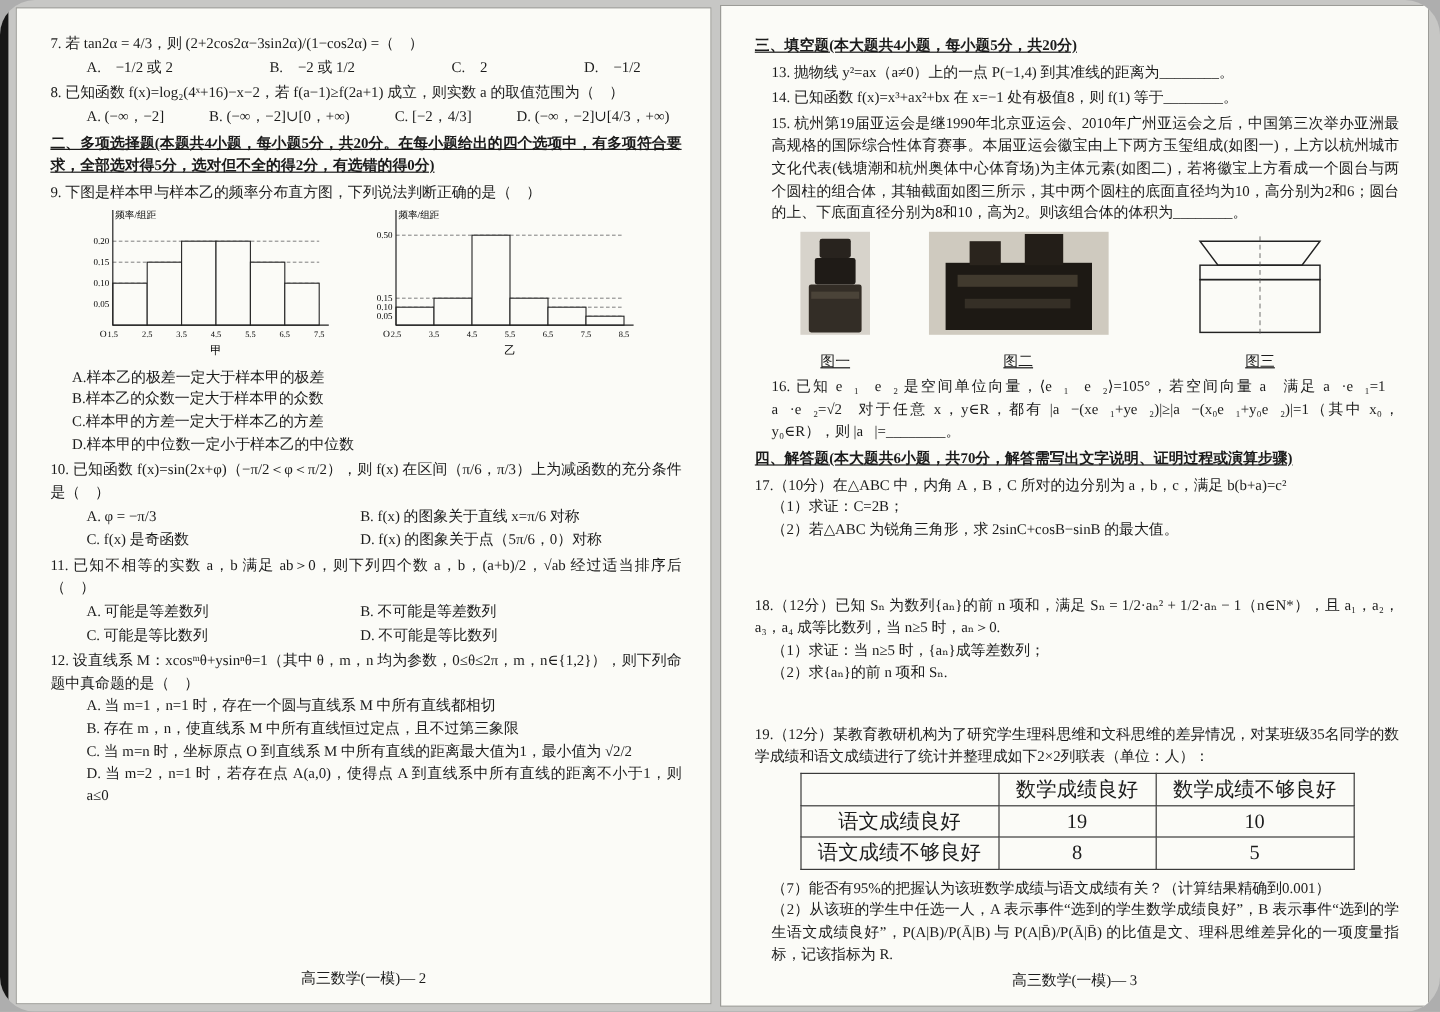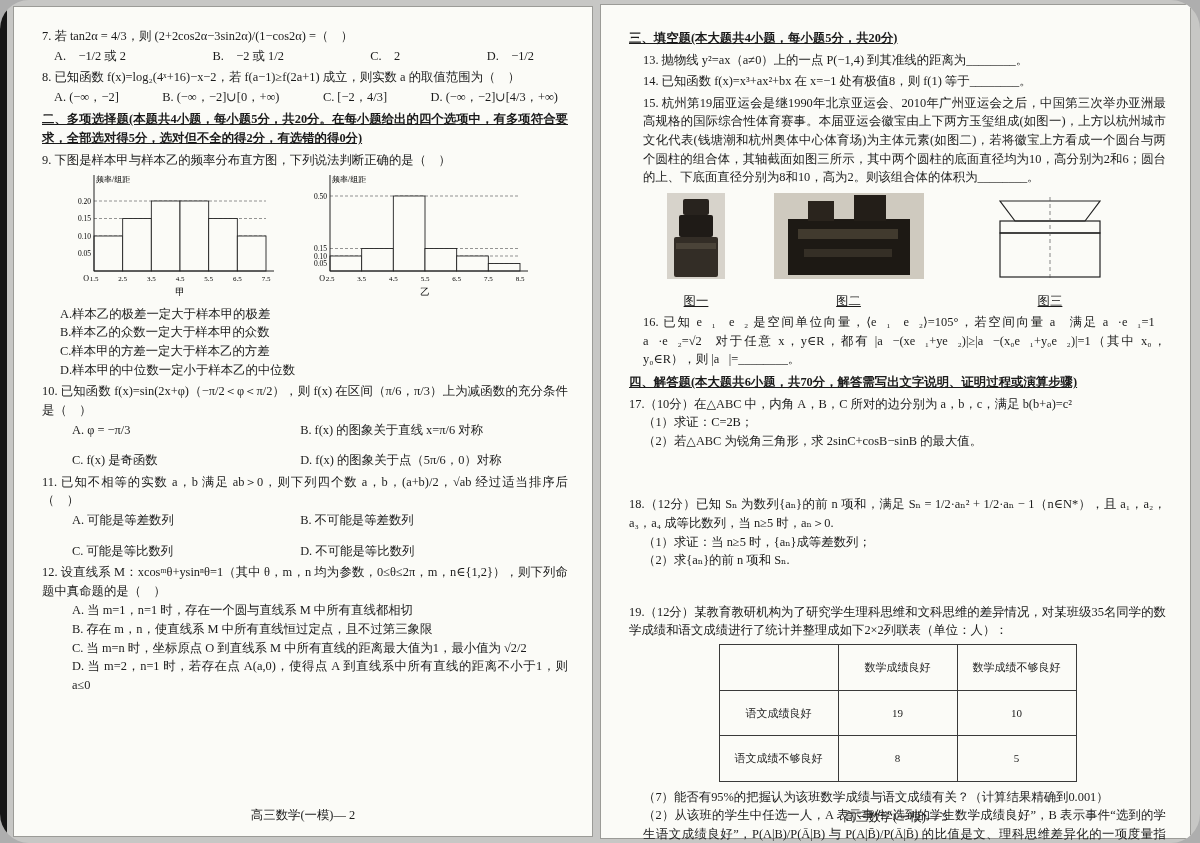--- a/index.html
+++ b/index.html
@@ -6,32 +6,32 @@
   .scan{position:relative;width:1200px;height:843px;background:#c7c7c5;overflow:hidden;
         font-family:"Liberation Serif","DejaVu Serif",serif;color:#1b1b1b;border-radius:29px;}
   .edge-strip{position:absolute;left:0;top:0;width:7px;height:843px;background:#161616;}
   .page{position:absolute;background:#fbfbf7;border:1px solid #9b9b97;box-sizing:border-box;}
   .page-left{left:13px;top:6px;width:580px;height:831px;}
   .page-right{left:600px;top:4px;width:591px;height:835px;}
   .content{padding:20px 24px 8px 28px;font-size:12.4px;line-height:1.5;text-align:justify;}
   .q{margin-bottom:3px;}
   .stem{margin-bottom:1px;}
   .sec-head{font-weight:bold;margin:4px 0 3px 0;text-decoration:underline;}
-  .opts-row{display:flex;justify-content:space-between;margin:0 34px 3px 12px;}
+  .opts-row{display:flex;justify-content:space-between;margin:0 34px 3px 30px;}
   .opts-row.tight{margin-right:10px;}
-  .opts-grid{display:grid;grid-template-columns:46% 54%;margin-left:30px;row-gap:12px;margin-bottom:3px;}
+  .opts-grid{display:grid;grid-template-columns:46% 54%;margin-left:30px;row-gap:1px;margin-bottom:3px;}
   .opt-line{margin-left:30px;}
   .opt-line-q9{margin-left:18px;}
   .charts{display:flex;gap:18px;margin:2px 0 2px 16px;align-items:flex-end;}
   .figs{display:flex;justify-content:space-between;align-items:flex-end;margin:6px 30px 2px 30px;text-decoration:underline;}
   .fig{text-align:center;}
   .fig-caption{margin-top:2px;font-size:12.4px;}
   table.cross{border-collapse:collapse;margin:4px auto 6px auto;}
-  table.cross td,table.cross th{border:1px solid #3a3a3a;padding:14px 14px;text-align:center;
-        font-weight:normal;font-size:11px;min-width:90px;}
+  table.cross td,table.cross th{border:1px solid #3a3a3a;padding:0 14px;text-align:center;
+        font-weight:normal;font-size:17px;min-width:90px;}
   .footer{position:absolute;bottom:12px;left:0;width:100%;text-align:center;font-size:12.4px;}
   .gap-lg{height:42px;}
   .gap-md{height:30px;}
   .indent{margin-left:14px;}
 </style>
 </head>
 <body>
 
 <div class="scan">
   <div class="edge-strip"></div>

